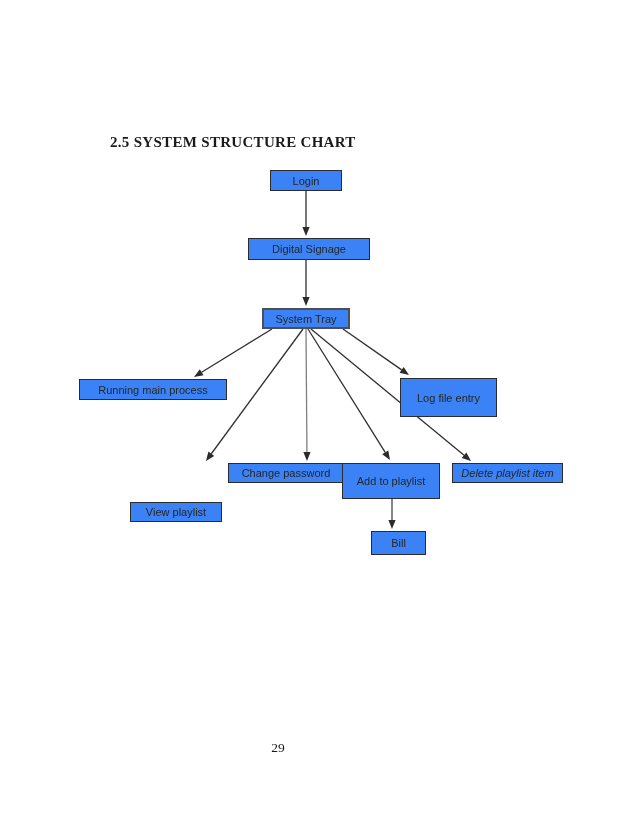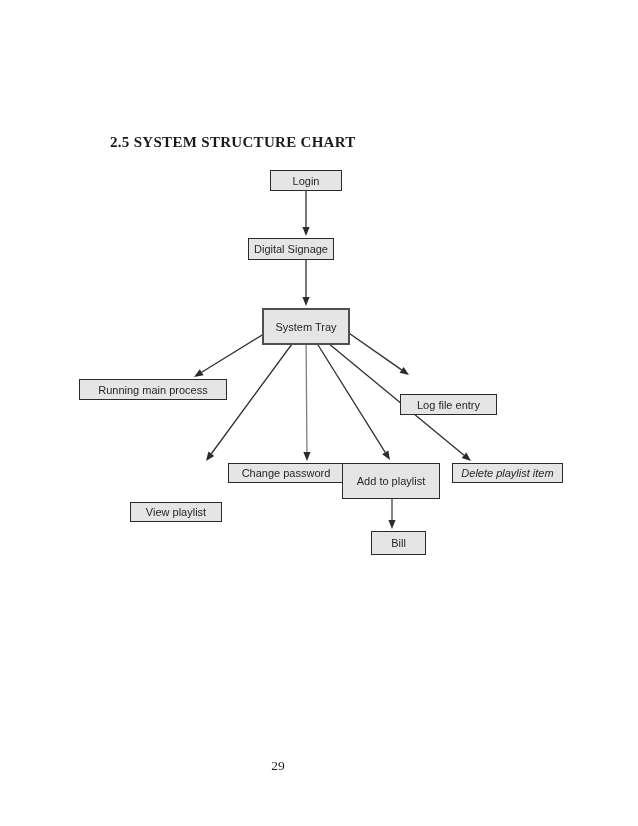--- a/index.html
+++ b/index.html
@@ -23,34 +23,34 @@
     white-space: nowrap;
   }
   #edge-layer {
     position: absolute;
     left: 0;
     top: 0;
   }
   .node {
     position: absolute;
     box-sizing: border-box;
-    background: #e5e5e5;
+    background: #3b82f6;
     border: 1.5px solid #2b2b2b;
     display: flex;
     align-items: center;
     justify-content: center;
     font-size: 11px;
     color: #262626;
     white-space: nowrap;
     text-align: center;
   }
   .page-number {
     position: absolute;
     left: 278px;
-    top: 758px;
+    top: 740px;
     transform: translateX(-50%);
     font-family: "Liberation Serif", serif;
     font-size: 13.5px;
     color: #1a1a1a;
   }
 </style>
 </head>
 <body>
 
 <div class="page">
@@ -90,24 +90,24 @@
         <polygon points="471,461 461.7666618558753,458.04949720958416 466.34861913040334,452.49560960409565" fill="#2b2b2b"></polygon>
       </g>
       <g>
         <line x1="392" y1="483" x2="392" y2="520" stroke="#454545" stroke-width="1.3"></line>
         <polygon points="392,529 388.4,520 395.6,520" fill="#2b2b2b"></polygon>
       </g>
     </svg>
 
   <div id="node-layer">
       <div class="node" style="left: 270px; top: 170px; width: 72px; height: 21px;">Login</div>
-      <div class="node" style="left: 248px; top: 238px; width: 86px; height: 22px;">Digital Signage</div>
-      <div class="node" style="left: 262px; top: 308px; width: 88px; height: 37px; border-color: rgb(79, 79, 79); border-width: 2px;">System Tray</div>
+      <div class="node" style="left: 248px; top: 238px; width: 122px; height: 22px;">Digital Signage</div>
+      <div class="node" style="left: 262px; top: 308px; width: 88px; height: 21px; border-color: rgb(79, 79, 79); border-width: 2px;">System Tray</div>
       <div class="node" style="left: 79px; top: 379px; width: 148px; height: 21px;">Running main process</div>
-      <div class="node" style="left: 400px; top: 378px; width: 97px; height: 21px; margin-top: 16px;">Log file entry</div>
+      <div class="node" style="left: 400px; top: 378px; width: 97px; height: 39px;">Log file entry</div>
       <div class="node" style="left: 130px; top: 463px; width: 92px; height: 20px; margin-top: 39px;">View playlist</div>
       <div class="node" style="left: 228px; top: 463px; width: 116px; height: 20px;">Change password</div>
       <div class="node" style="left: 342px; top: 463px; width: 98px; height: 36px;">Add to playlist</div>
       <div class="node" style="left: 452px; top: 463px; width: 111px; height: 20px; font-style: italic;">Delete playlist item</div>
       <div class="node" style="left: 363px; top: 531px; width: 55px; height: 24px; margin-left: 8px;">Bill</div>
     </div>
 
   <div class="page-number">29</div>
 </div>
 

